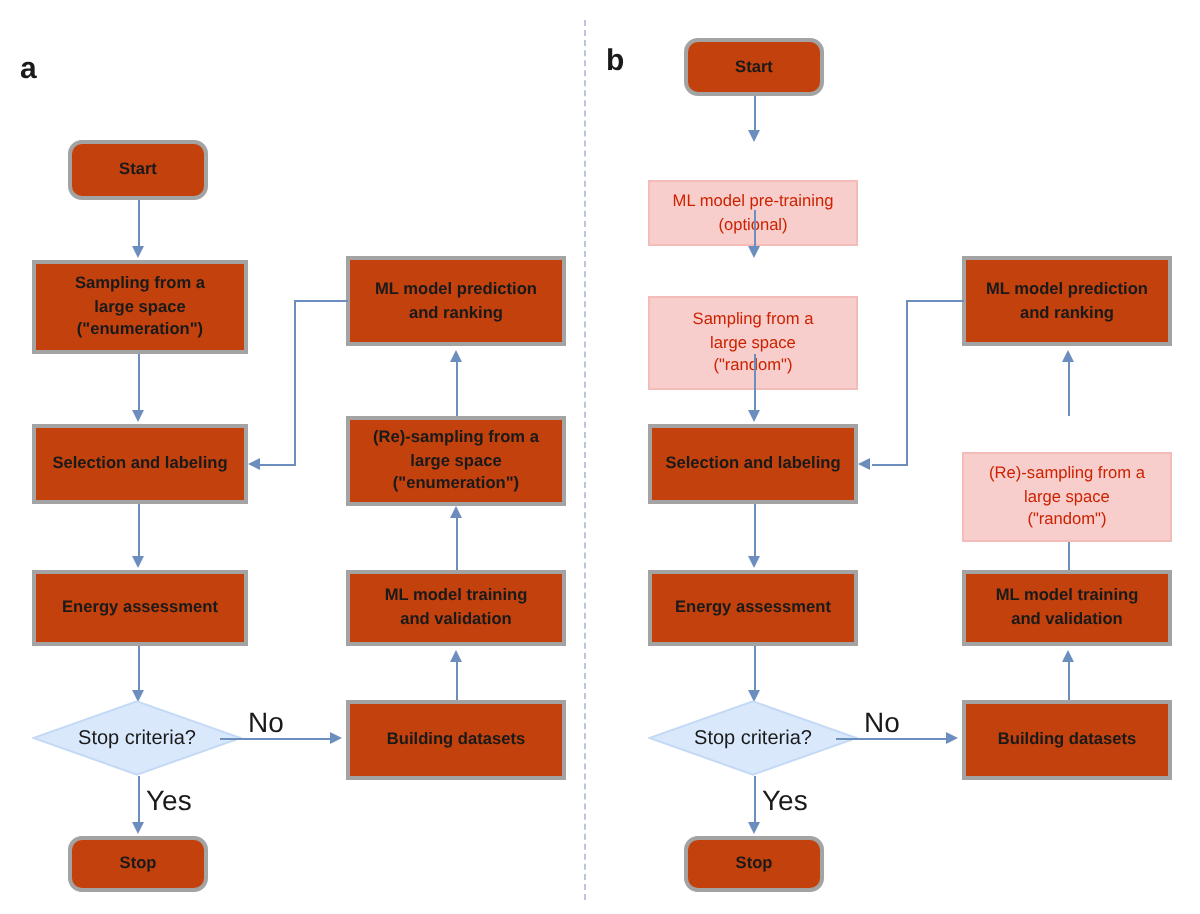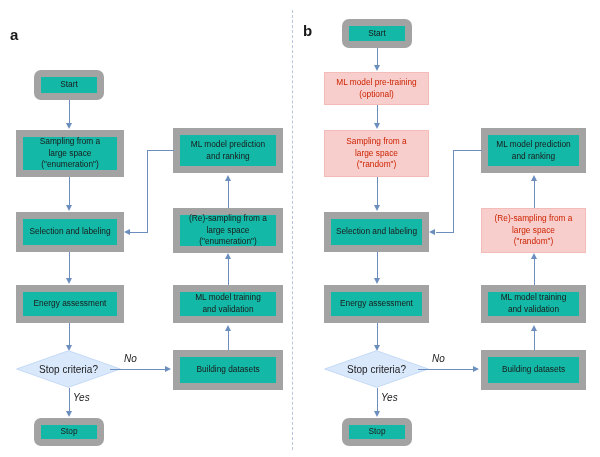--- a/index.html
+++ b/index.html
@@ -30,28 +30,30 @@
     display: flex;
     align-items: center;
     justify-content: center;
     text-align: center;
     font-size: 8.3px;
     line-height: 1.42;
     padding: 2px 3px;
     white-space: pre-line;
   }
   .node.blue {
-    background: #14b8a6;
-    border: 7px solid #a3a3a3;
-    color: #1a1a1a;
+    background: #c2410c;
+    border: 2px solid #a3a3a3;
+    color: #1a1a1a;
+    font-weight: bold;
   }
   .node.pink {
     background: #f8cecc;
     border: 1px solid #f3bcb9;
     color: #cc2200;
+    margin-top: 18px;
   }
   .node.rounded { border-radius: 7px; }
 
   .edge {
     position: absolute;
     background: #6c8ebf;
   }
   .edge.v { width: 1px; }
   .edge.h { height: 1px; }
 
@@ -88,24 +90,23 @@
     width: 100%; height: 100%;
     display: flex;
     align-items: center;
     justify-content: center;
     font-size: 10px;
     color: #1a1a1a;
   }
 
   .edge-label {
     position: absolute;
-    font-size: 10px;
+    font-size: 14px;
     color: #1a1a1a;
     white-space: nowrap;
-    font-style: italic;
   }
 </style>
 </head>
 <body>
 
 <div id="root">
 
   <div class="panel-label" style="left:10px; top:26px;">a</div>
 
   <div class="node blue rounded" style="left:34px; top:70px; width:70px; height:30px;">Start</div>

